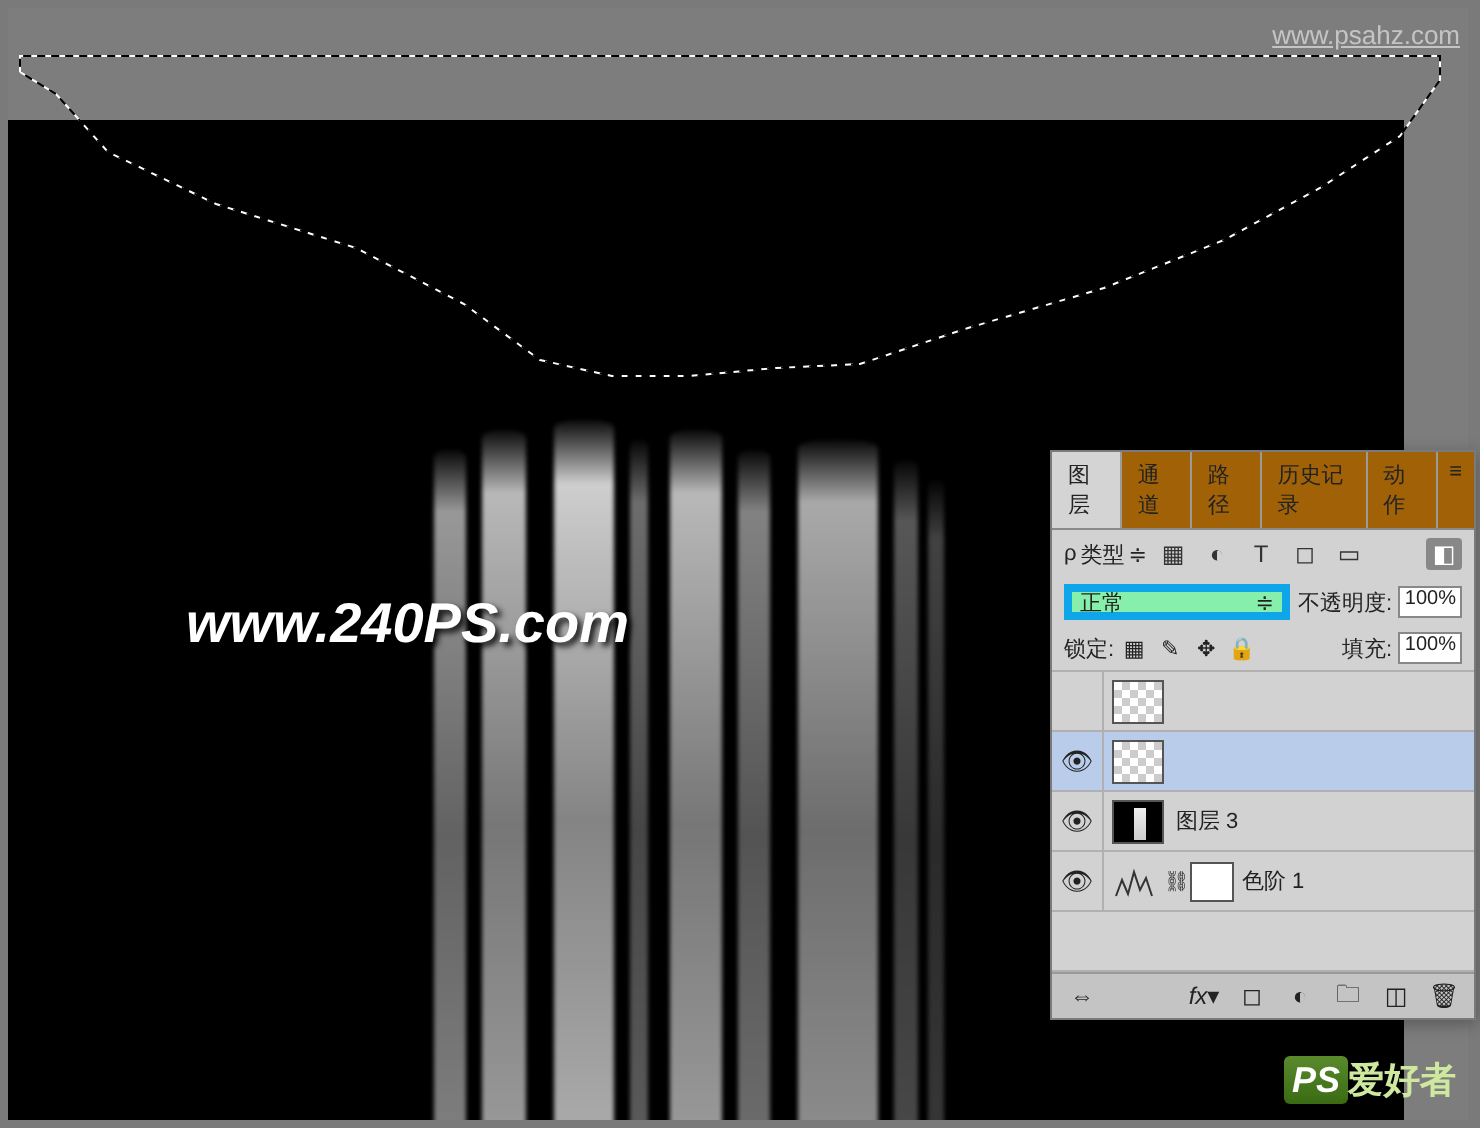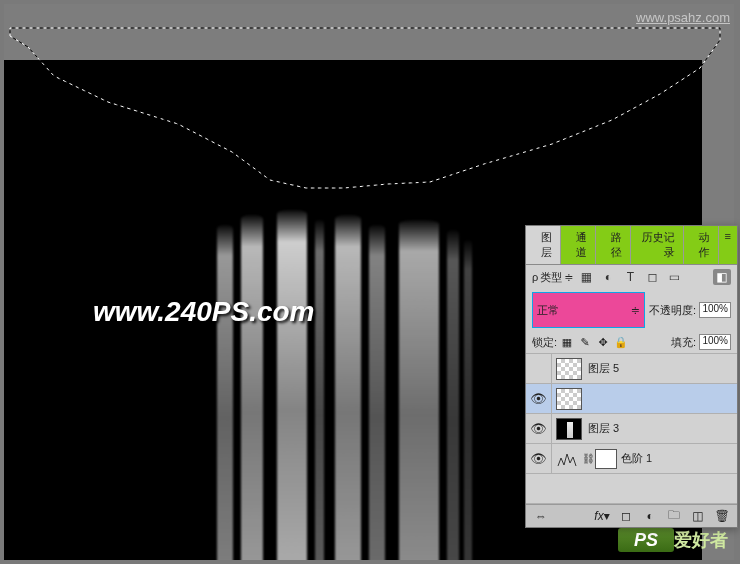--- a/index.html
+++ b/index.html
@@ -67,21 +67,21 @@
   .watermark2 {
     position: absolute;
     right: 12px; bottom: 12px;
     color: #cfe8a0;
     font-size: 18px;
     font-weight: bold;
   }
   .watermark2 .ps {
     color: #fff;
     background: linear-gradient(#5a8a2c,#3a6b14);
-    padding: 2px 16px;
+    padding: 2px 4px;
     border-radius: 3px;
     font-style: italic;
   }
   .watermark3 {
     position: absolute;
     right: 10px; top: 10px;
     color: #fff;
     font-size: 13px;
     opacity: 0.55;
     text-decoration: underline;
@@ -93,23 +93,22 @@
     left: 525px; top: 225px;
     width: 213px;
     background: #d2d2d2;
     border: 1px solid #7a7a7a;
     box-shadow: 0 2px 8px rgba(0,0,0,0.3);
     font-size: 11px;
     color: #222;
   }
   .panel-tabs {
     display: flex;
-    background: #84cc16;
+    background: #a16207;
     border-bottom: 1px solid #8a8a8a;
-    text-align: right;
   }
   .panel-tab {
     padding: 4px 8px;
     cursor: pointer;
     border-right: 1px solid #9a9a9a;
   }
   .panel-tab.active {
     background: #d4d4d4;
   }
   .panel-menu {
@@ -132,23 +131,23 @@
     font-size: 12px;
     color: #333;
   }
   .panel-row2 {
     display: flex; align-items: center;
     padding: 3px 6px;
     gap: 4px;
   }
   .blend {
     flex: 1;
-    height: 36px;
-    border: 1px solid #0ea5e9;
-    background: #ec4899;
+    height: 18px;
+    border: 4px solid #0ea5e9;
+    background: #86efac;
     padding: 0 4px;
     display: flex;
     align-items: center;
     justify-content: space-between;
   }
   .opacity-box {
     display: flex; align-items: center;
     gap: 3px;
   }
   .val-input {
@@ -325,21 +324,20 @@
     <div class="fill-box">
       <span>填充:</span>
       <span class="val-input">100%</span>
     </div>
   </div>
 
   <div class="layers">
     <div class="layer">
       <div class="eye"></div>
       <div class="thumb checker"></div>
-      <div class="layer-name">图层 5</div>
     </div>
     <div class="layer selected">
       <div class="eye">👁</div>
       <div class="thumb checker"></div>
     </div>
     <div class="layer">
       <div class="eye">👁</div>
       <div class="thumb black waterfall-thumb"></div>
       <div class="layer-name">图层 3</div>
     </div>

